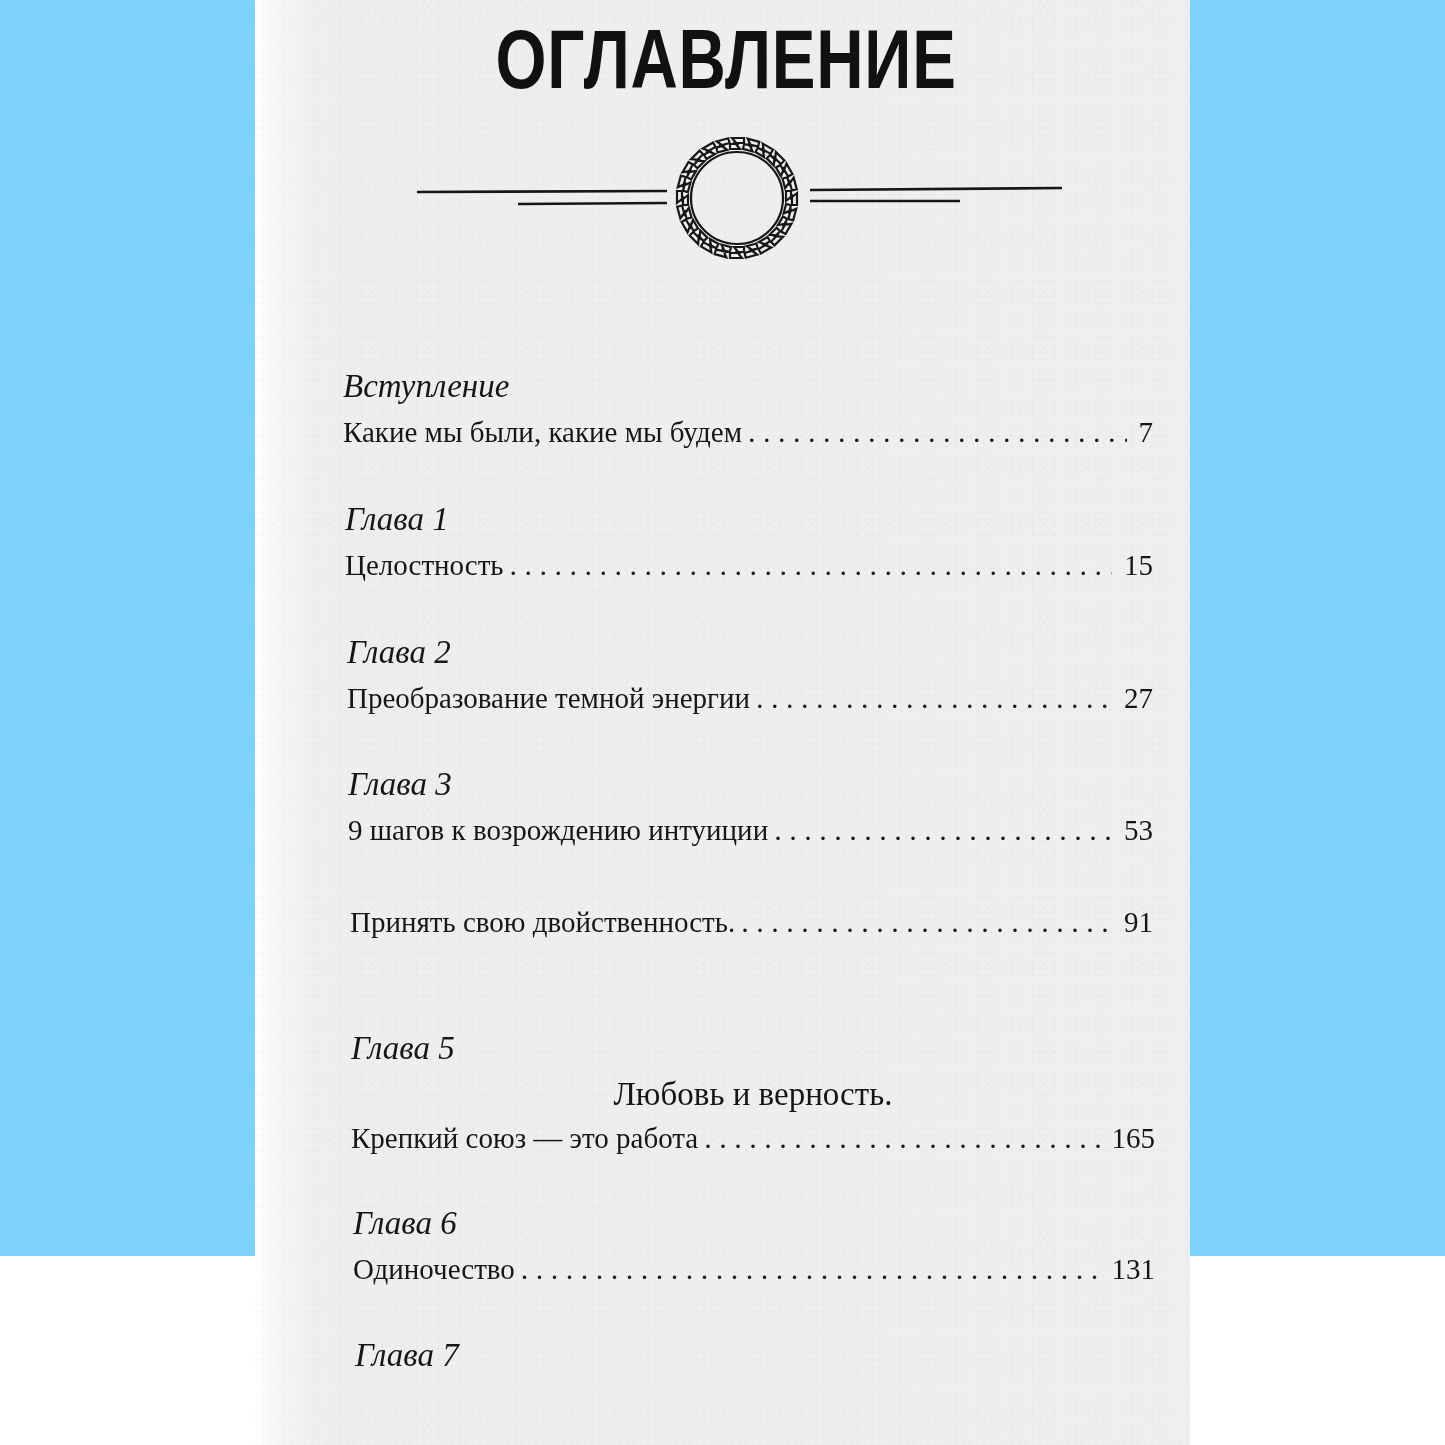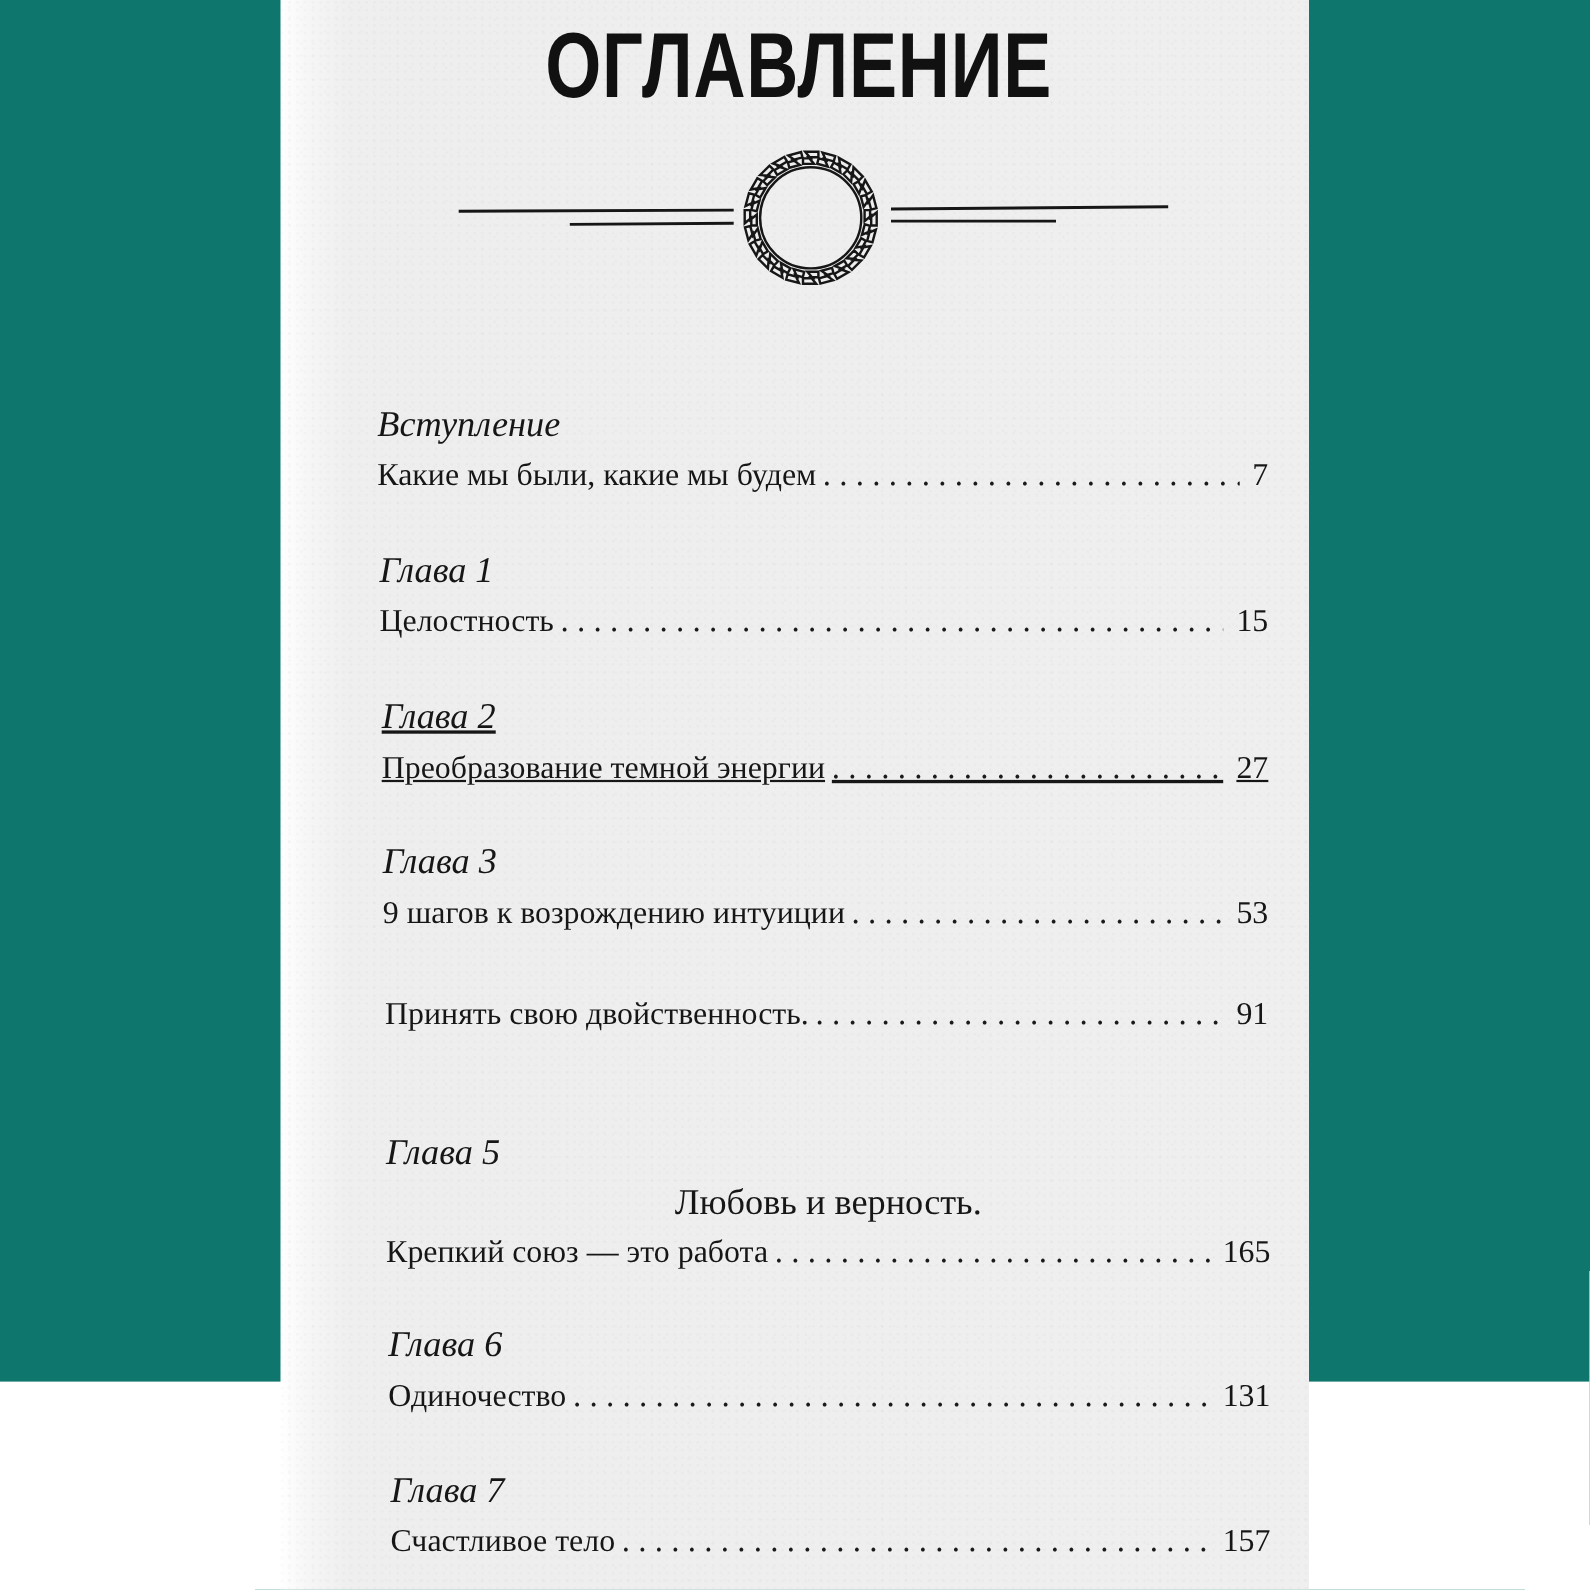--- a/index.html
+++ b/index.html
@@ -7,21 +7,21 @@
       padding: 0;
       width: 1445px;
       height: 1445px;
       background: #ffffff;
       overflow: hidden;
     }
     .canvas {
       position: relative;
       width: 1445px;
       height: 1256px;
-      background: #0f766e;
+      background: #7dd3fc;
     }
     .page {
       position: absolute;
       left: 255px;
       top: 0;
       width: 935px;
       height: 1445px;
       background: linear-gradient(to right,
         #ffffff 0px,
         #f6f6f6 25px,
@@ -174,21 +174,21 @@
 
     <div class="entry" style="left:335px; top:503px; width:808px;">
       <span class="label">Глава 1</span>
       <div class="line">
         <span class="text">Целостность</span>
         <span class="leader"></span>
         <span class="page-num">15</span>
       </div>
     </div>
 
-    <div class="entry" style="left:337px; top:636px; width:806px;text-decoration:underline;">
+    <div class="entry" style="left:337px; top:636px; width:806px;">
       <span class="label">Глава 2</span>
       <div class="line">
         <span class="text">Преобразование темной энергии</span>
         <span class="leader"></span>
         <span class="page-num">27</span>
       </div>
     </div>
 
     <div class="entry" style="left:338px; top:768px; width:805px;">
       <span class="label">Глава 3</span>
@@ -221,21 +221,16 @@
       <span class="label">Глава 6</span>
       <div class="line">
         <span class="text">Одиночество</span>
         <span class="leader"></span>
         <span class="page-num">131</span>
       </div>
     </div>
 
     <div class="entry" style="left:345px; top:1339px; width:800px;">
       <span class="label">Глава 7</span>
-      <div class="line">
-        <span class="text">Счастливое тело</span>
-        <span class="leader"></span>
-        <span class="page-num">157</span>
-      </div>
     </div>
 
   </div>
 </div>
 
 </body></html>

